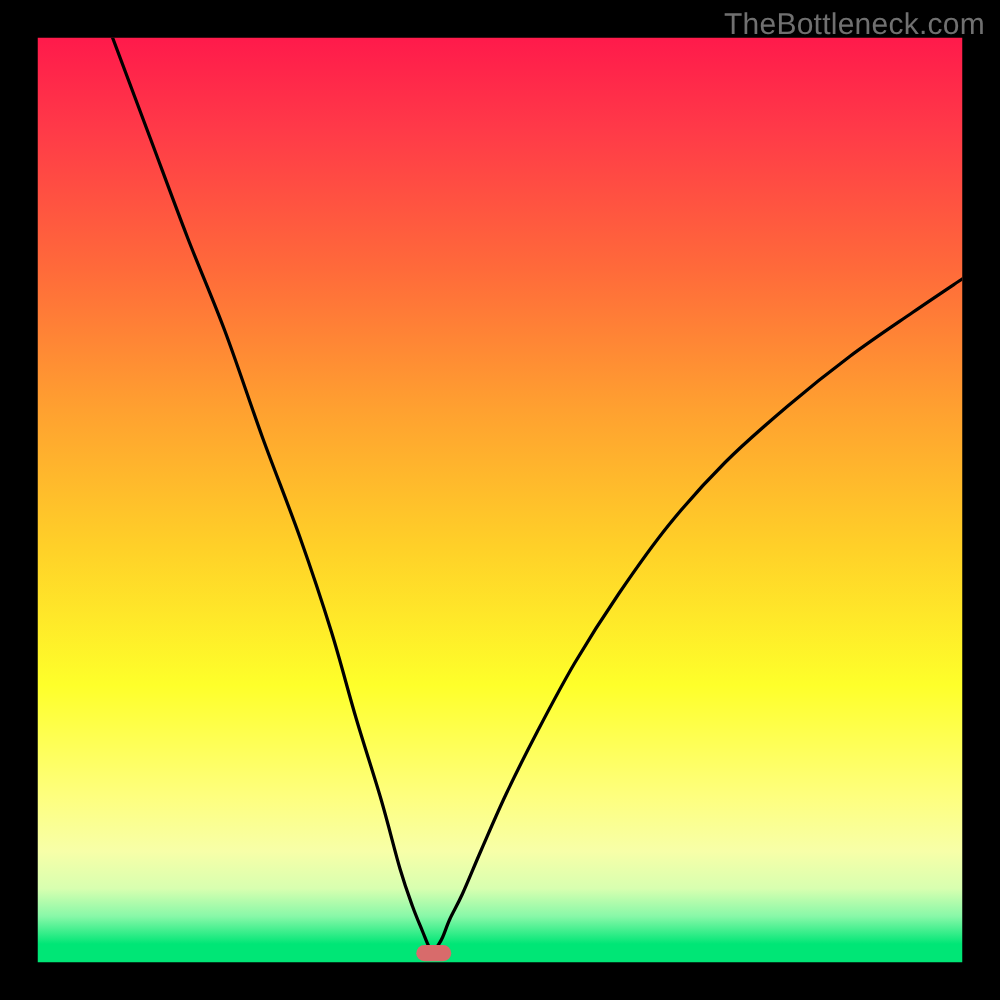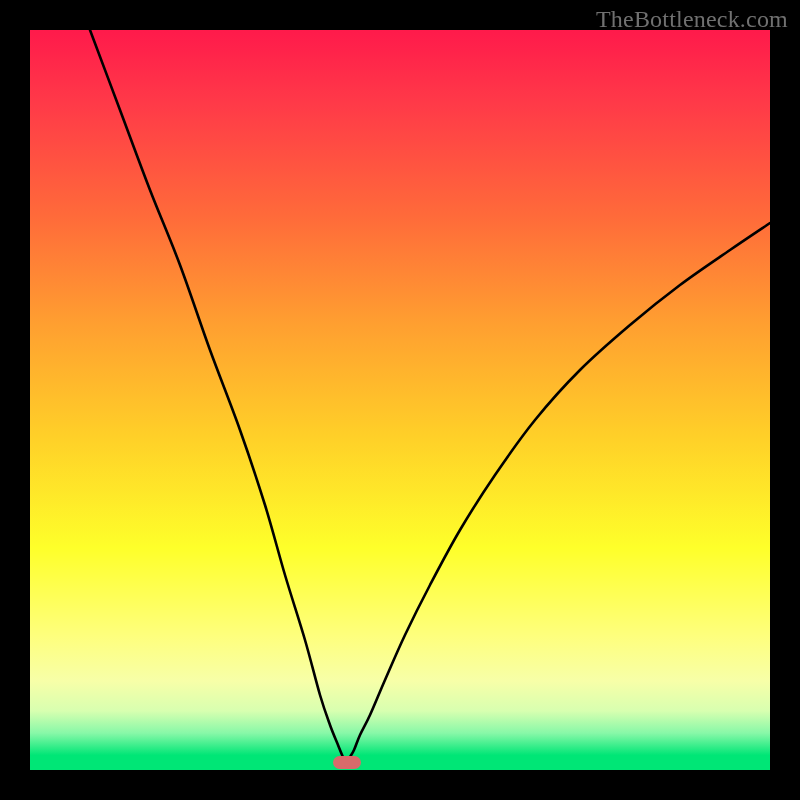--- a/index.html
+++ b/index.html
@@ -40,21 +40,20 @@
   }
   .watermark {
     position: absolute;
     top: 6px;
     right: 12px;
     color: #707070;
     font-size: 24px;
     font-weight: 500;
     letter-spacing: 0.2px;
     z-index: 5;
-    font-family: Liberation Serif, serif;
   }
   svg.curve {
     position: absolute;
     inset: 0;
   }
   .marker {
     position: absolute;
     width: 28px;
     height: 13px;
     background: #d86b6b;

